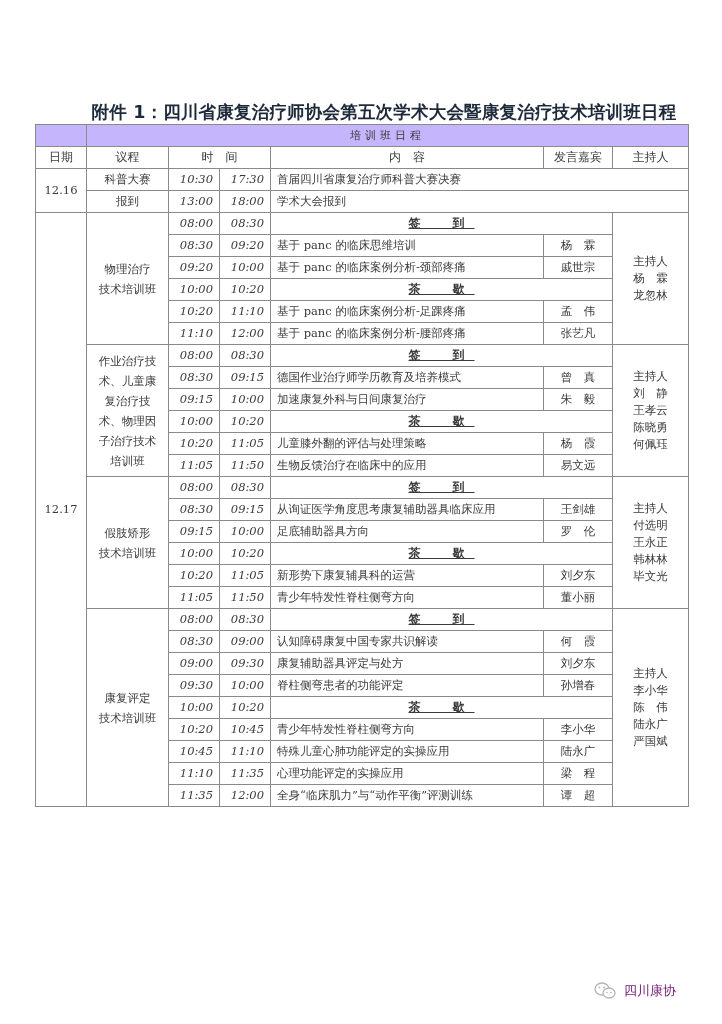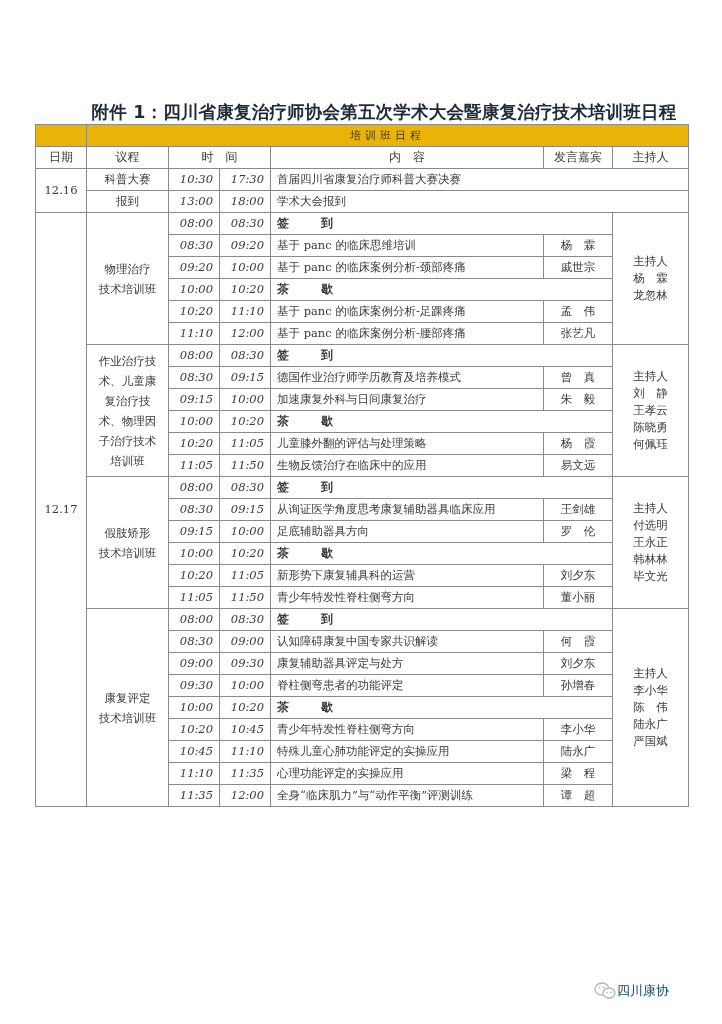--- a/index.html
+++ b/index.html
@@ -10,31 +10,31 @@
   .title {
     position: absolute; left: 0; width: 722px; top: 100px; text-align: center;
     font-family: "DejaVu Sans", "Liberation Sans", sans-serif;
     font-weight: bold; font-size: 17.5px; color: #1e2a3a; letter-spacing: 0.2px; padding-left: 23px;
   }
   table.sched {
     position: absolute; left: 35px; top: 124px; width: 653px;
     border-collapse: collapse; table-layout: fixed; font-size: 11.5px;
   }
   table.sched td { border: 1px solid #8a8a8a; padding: 0 6px; height: 21px; line-height: 15px; color: #3a3a3a; }
-  .band td { background: #eab308; border-color: #c0231a; height: 16px; color: #f7e0dc; text-align: center; font-size: 11px; letter-spacing: 4px; }
+  .band td { background: #c4b5fd; border-color: #c0231a; height: 16px; color: #f7e0dc; text-align: center; font-size: 11px; letter-spacing: 4px; }
   .hdr td { text-align: center; height: 21px; color: #444; font-size: 12px; margin-top: 15px; }
   .c { text-align: center; }
   .t { text-align: right; font-family: "DejaVu Serif", serif; font-size: 11.5px; font-style: italic; }
-  .break { text-align: left; font-weight: bold; letter-spacing: 10px; font-size: 12px; color: #222; }
+  .break { text-align: center; font-weight: bold; letter-spacing: 10px; font-size: 12px; color: #222; text-decoration: underline; }
   .agenda { text-align: center; line-height: 20px !important; font-size: 11.5px; }
   .host { text-align: center; line-height: 17px !important; font-size: 11.5px; }
   .date { text-align: center; }
   .footer {
-    position: absolute; left: 593px; top: 981px; display: flex; align-items: center; gap: 0;
-    font-family: "DejaVu Sans", sans-serif; font-size: 13px; color: #0c4a6e;
+    position: absolute; left: 593px; top: 981px; display: flex; align-items: center; gap: 7px;
+    font-family: "DejaVu Sans", sans-serif; font-size: 13px; color: #701a75;
   }
   .footer svg { display: block; }
 </style>
 </head>
 <body>
 
 <div class="title">附件 1：四川省康复治疗师协会第五次学术大会暨康复治疗技术培训班日程</div>
 
 <table class="sched">
   <colgroup>

